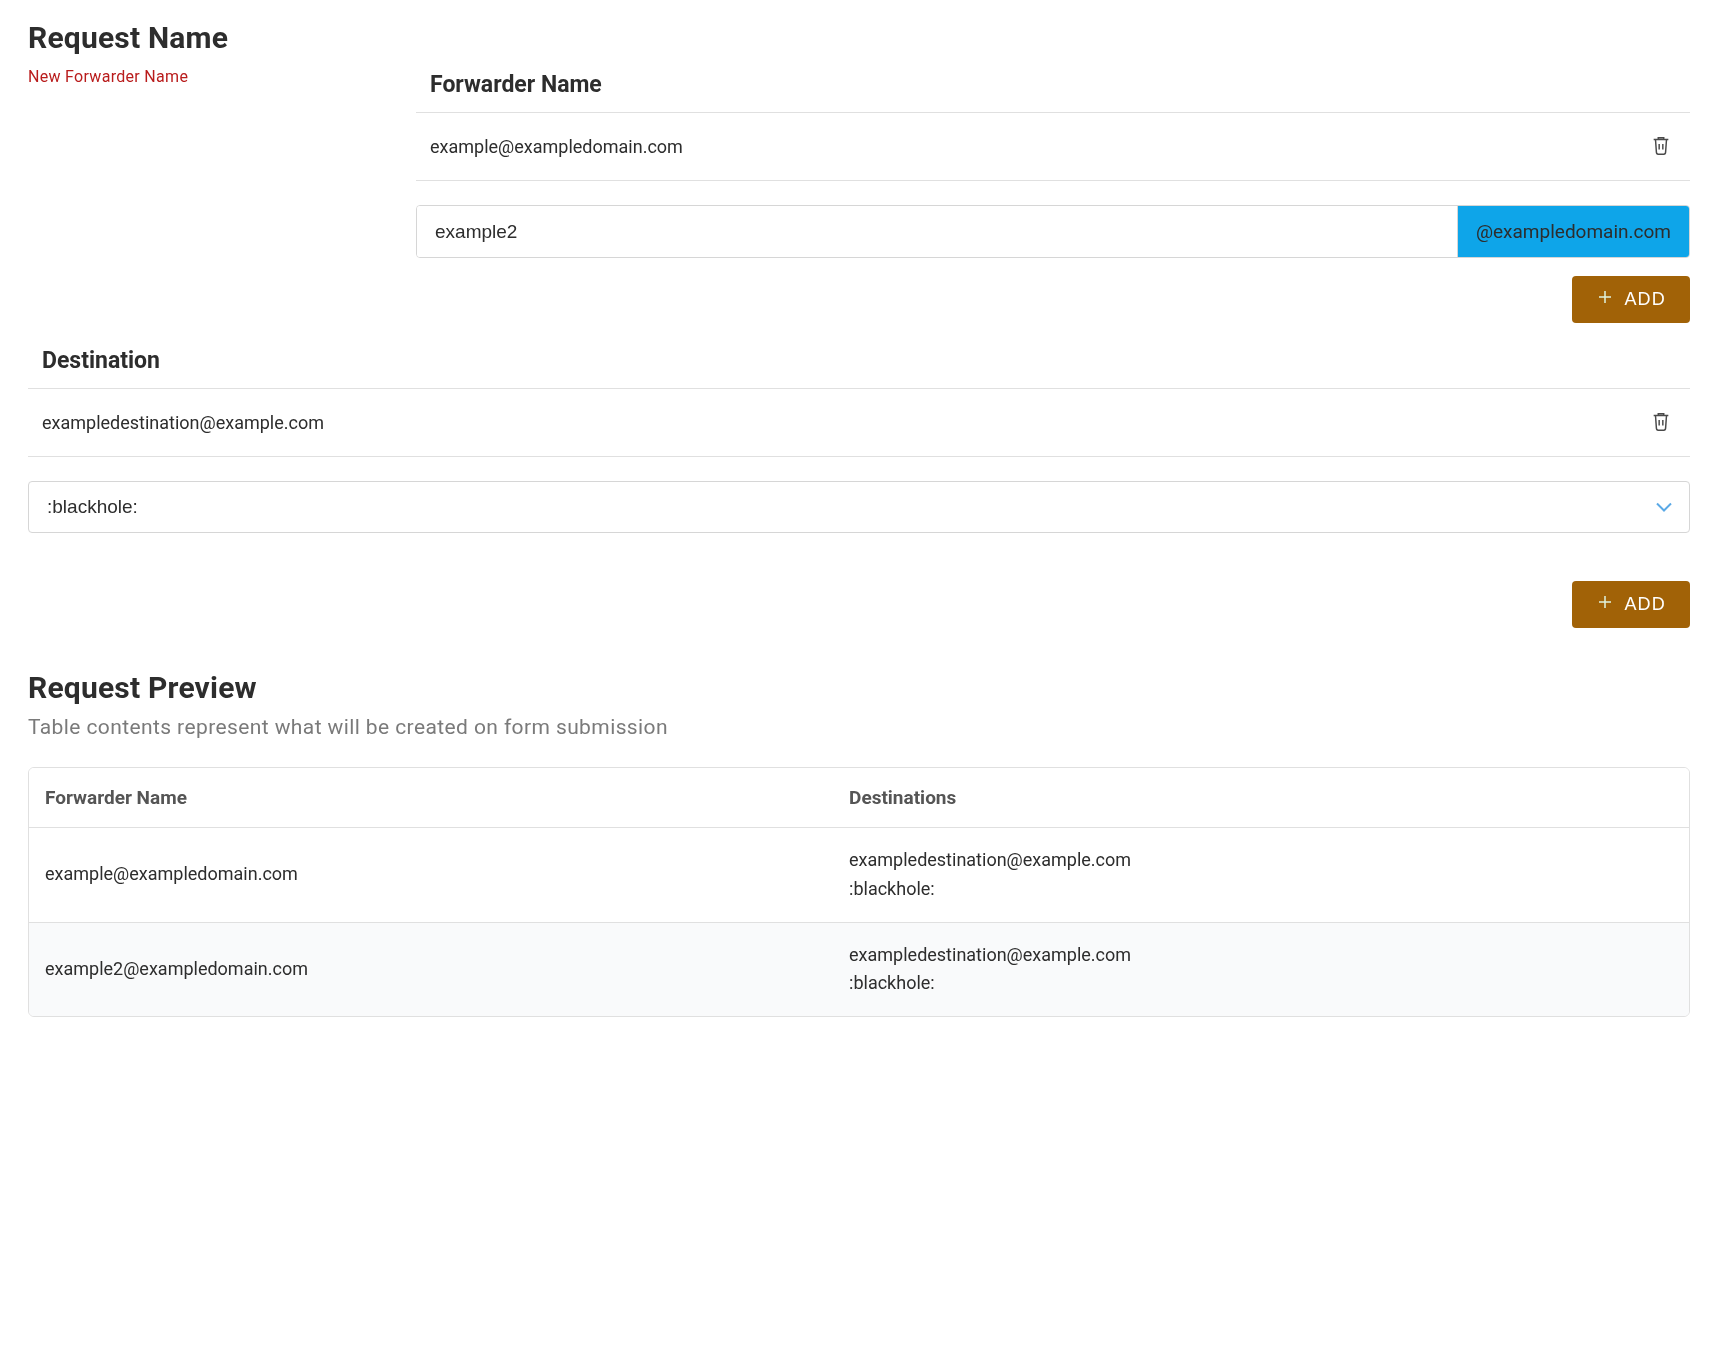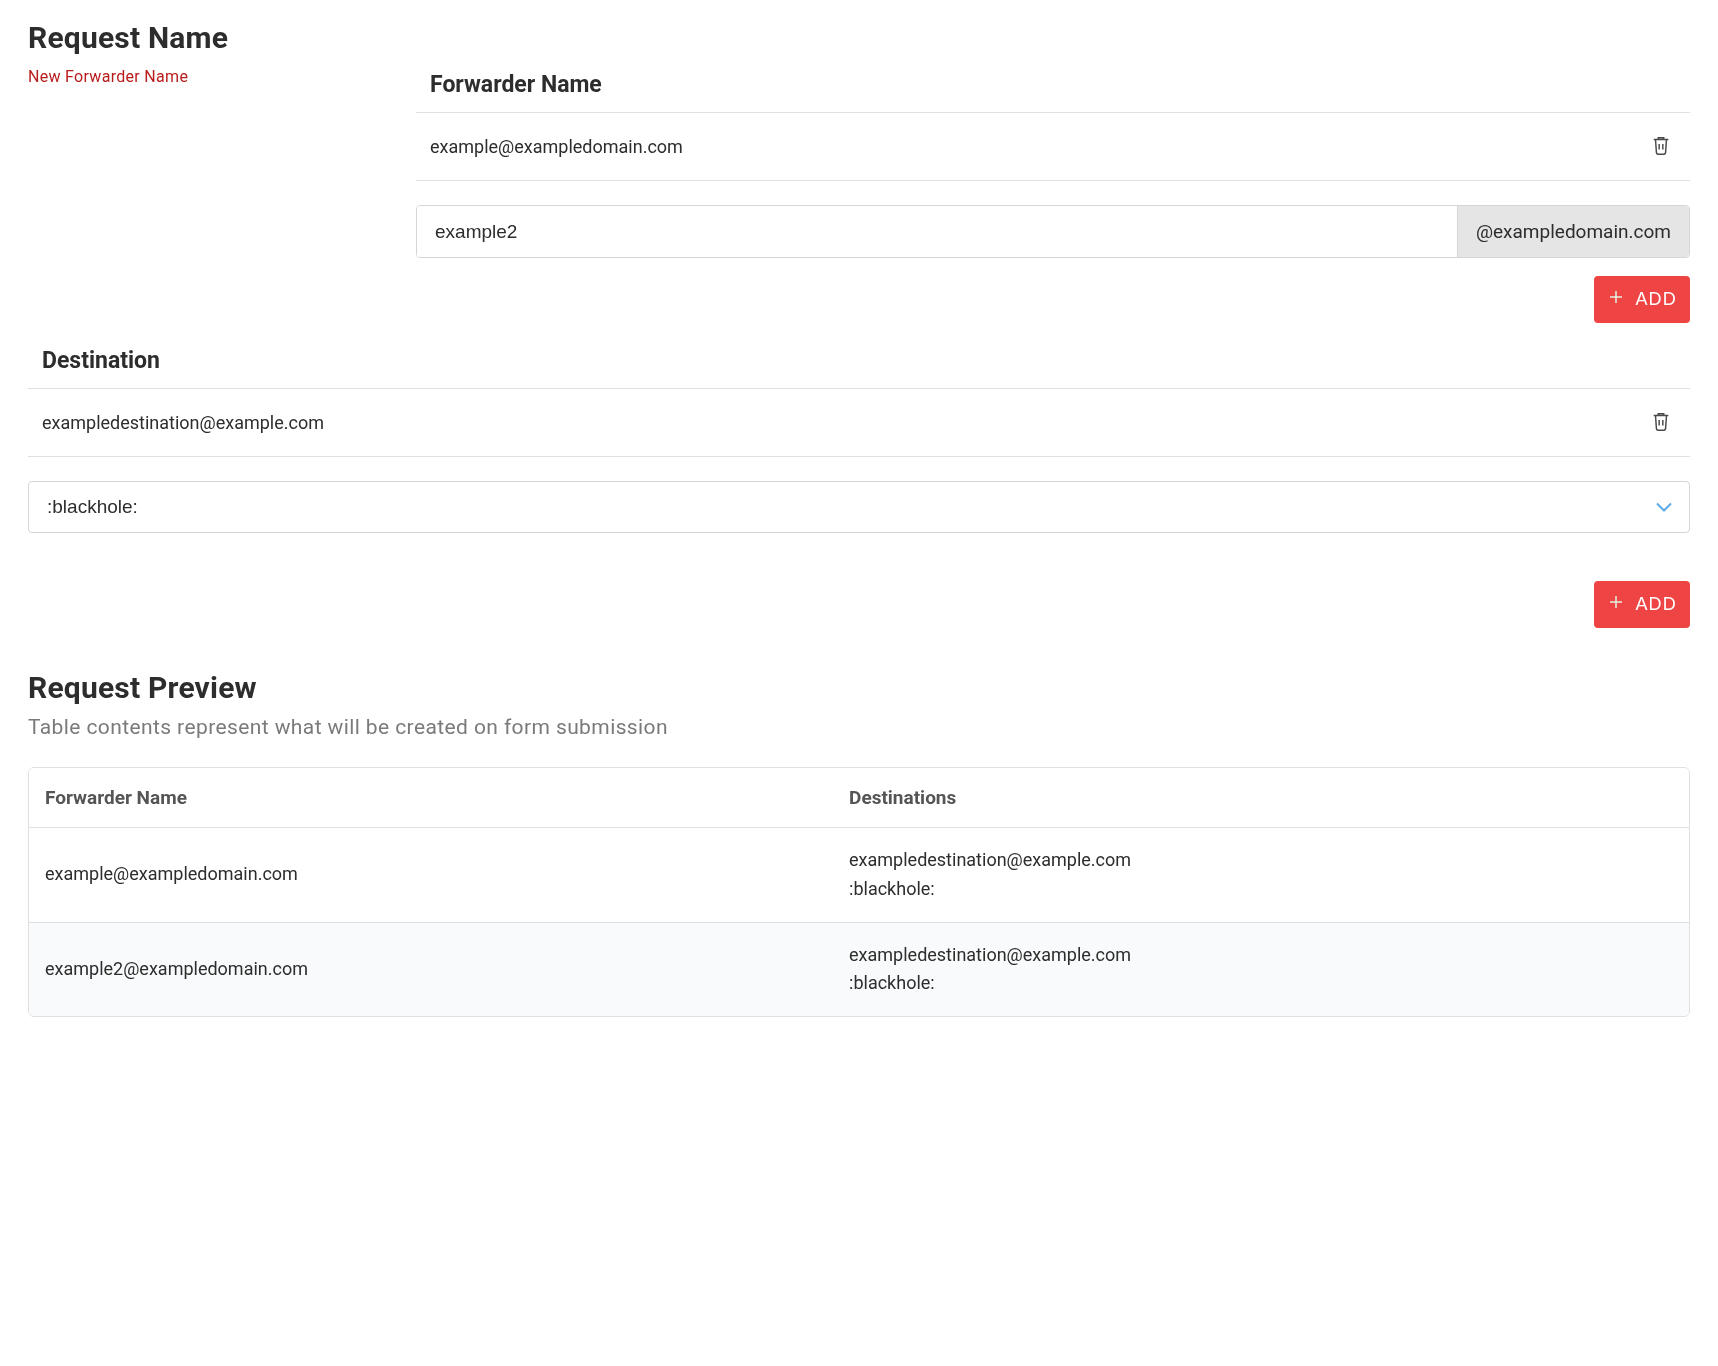--- a/index.html
+++ b/index.html
@@ -92,21 +92,21 @@
       font-size: 19px;
       color: #2d2d2d;
       outline: none;
       background: #fff;
     }
     .input-suffix {
       border-left: 1px solid #d6d6d6;
       padding: 14px 18px;
       font-size: 19px;
       color: #2d2d2d;
-      background: #e5e5e5;
+      background: #0ea5e9;
       min-width: 220px;
       text-align: center;
     }
     .select-wrap {
       position: relative;
       margin-top: 24px;
     }
     .select-input {
       width: 100%;
       border: 1px solid #d6d6d6;
@@ -129,28 +129,28 @@
     .select-caret svg {
       width: 16px;
       height: 10px;
     }
     .add-btn-row {
       display: flex;
       justify-content: flex-end;
       margin-top: 18px;
     }
     .add-btn {
-      background: #ef4444;
+      background: #a16207;
       border: none;
       border-radius: 4px;
       color: #fff;
       font-size: 18px;
       font-weight: 500;
       letter-spacing: 1.2px;
-      padding: 12px 13px;
+      padding: 12px 24px;
       cursor: pointer;
       display: flex;
       align-items: center;
       gap: 10px;
     }
     .add-btn svg {
       width: 18px;
       height: 18px;
       stroke: #dff3df;
       stroke-width: 2;

